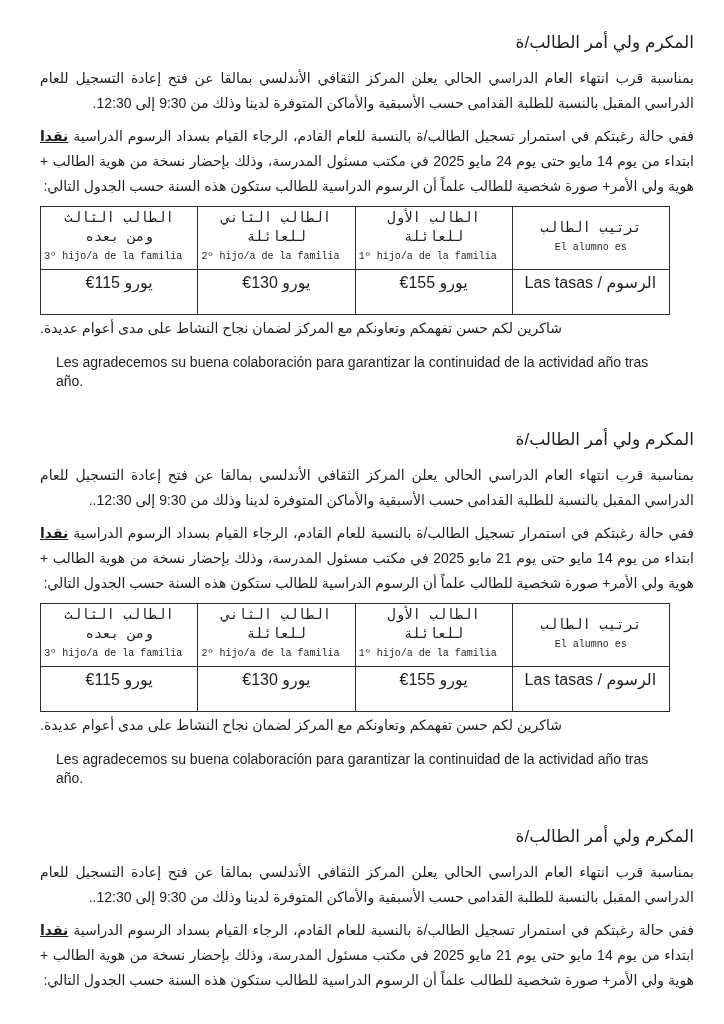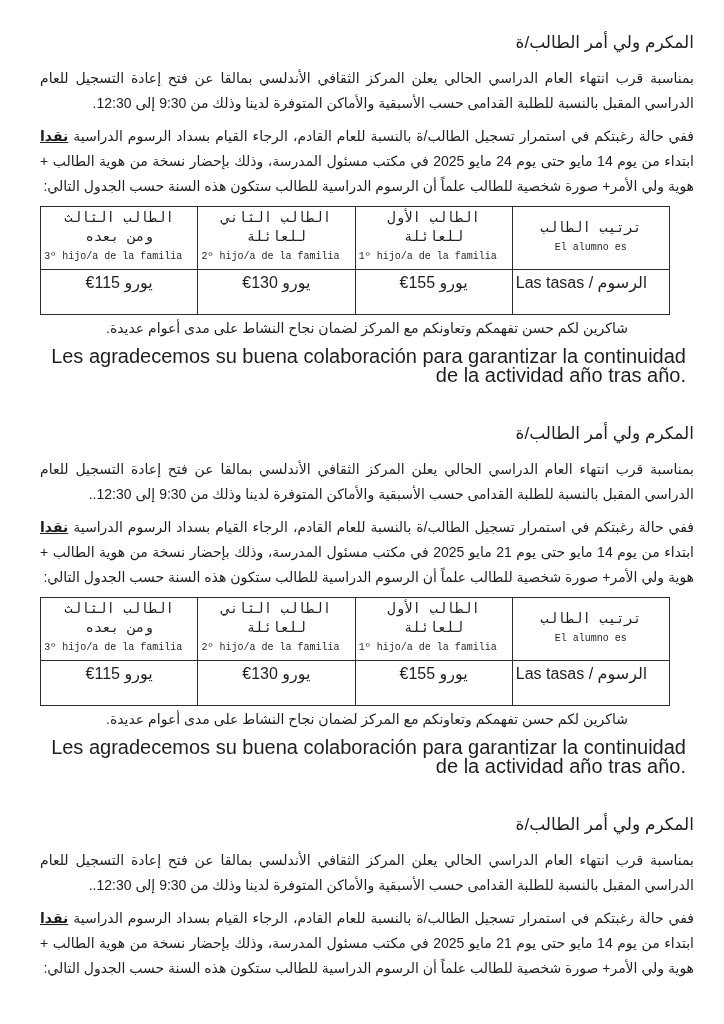--- a/index.html
+++ b/index.html
@@ -68,38 +68,38 @@
   .th-es { display: block; font-size: 10px; line-height: 20px; white-space: nowrap; }
   .fees td {
     height: 41px;
     vertical-align: top;
     text-align: center;
     font-size: 16px;
     line-height: 20px;
     padding: 3px 3px 0 3px;
   }
   .fees td.label-cell {
-    text-align: left;
+    text-align: center;
     padding-right: 4px;
     white-space: nowrap;
   }
 
   .thanks-ar {
     direction: rtl;
-    text-align: center;
+    text-align: left;
     font-size: 14px;
     line-height: 18px;
     margin: 0 0 10px 0;
   }
   .thanks-es {
     direction: ltr;
-    text-align: right;
-    font-size: 20px;
+    text-align: left;
+    font-size: 14px;
     line-height: 19px;
-    margin: 8px;
+    margin: 16px;
   }
 </style>
 </head>
 <body>
 
 <div class="sheet">
 
   <section class="notice">
     <p class="greeting">المكرم ولي أمر الطالب/ة</p>
     <p class="para">بمناسبة قرب انتهاء العام الدراسي الحالي يعلن المركز الثقافي الأندلسي بمالقا عن فتح إعادة التسجيل للعام الدراسي المقبل بالنسبة للطلبة القدامى حسب الأسبقية والأماكن المتوفرة لدينا وذلك من 9:30 إلى 12:30.</p>

